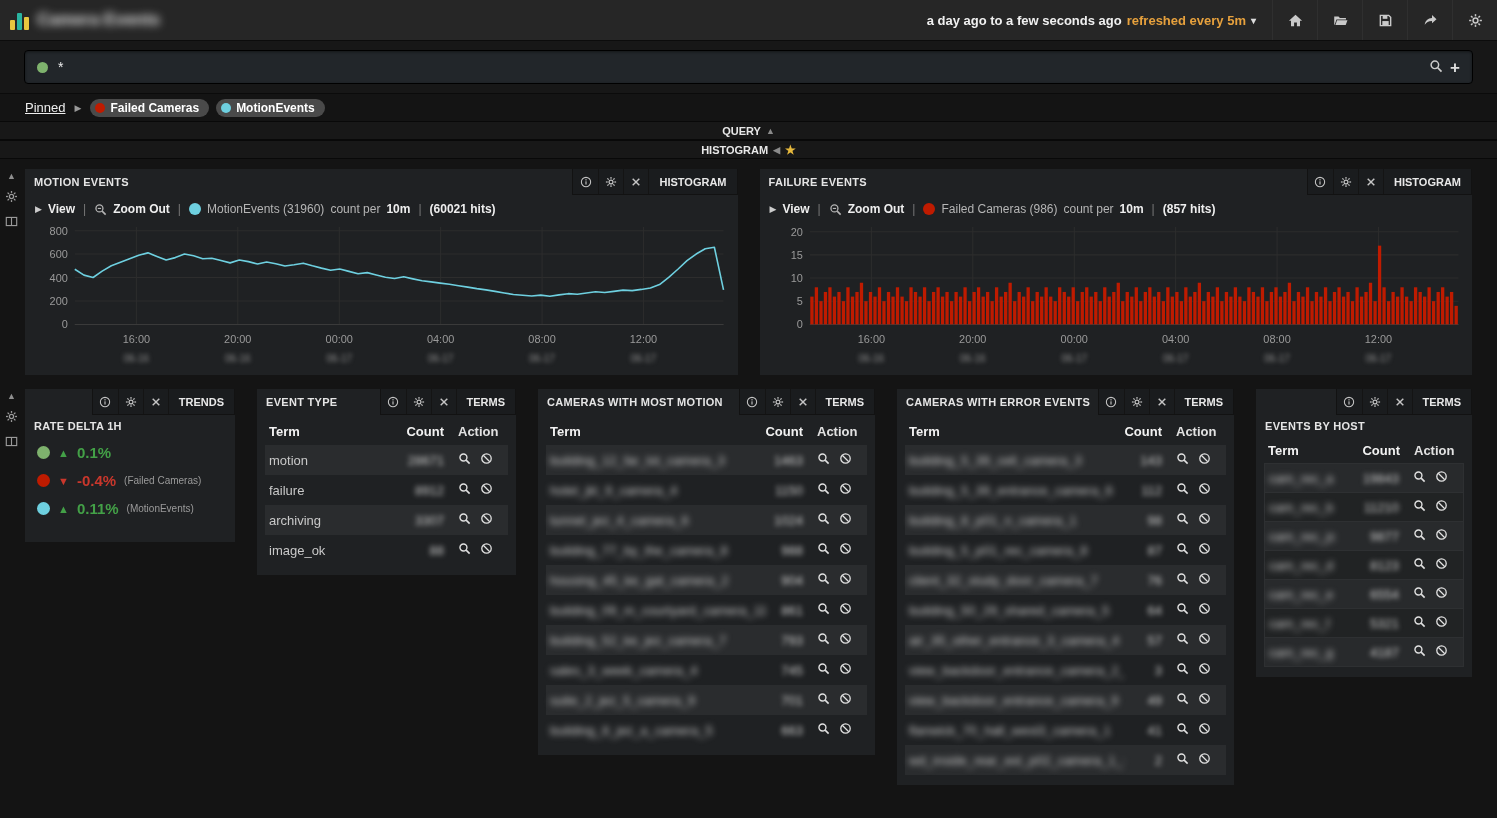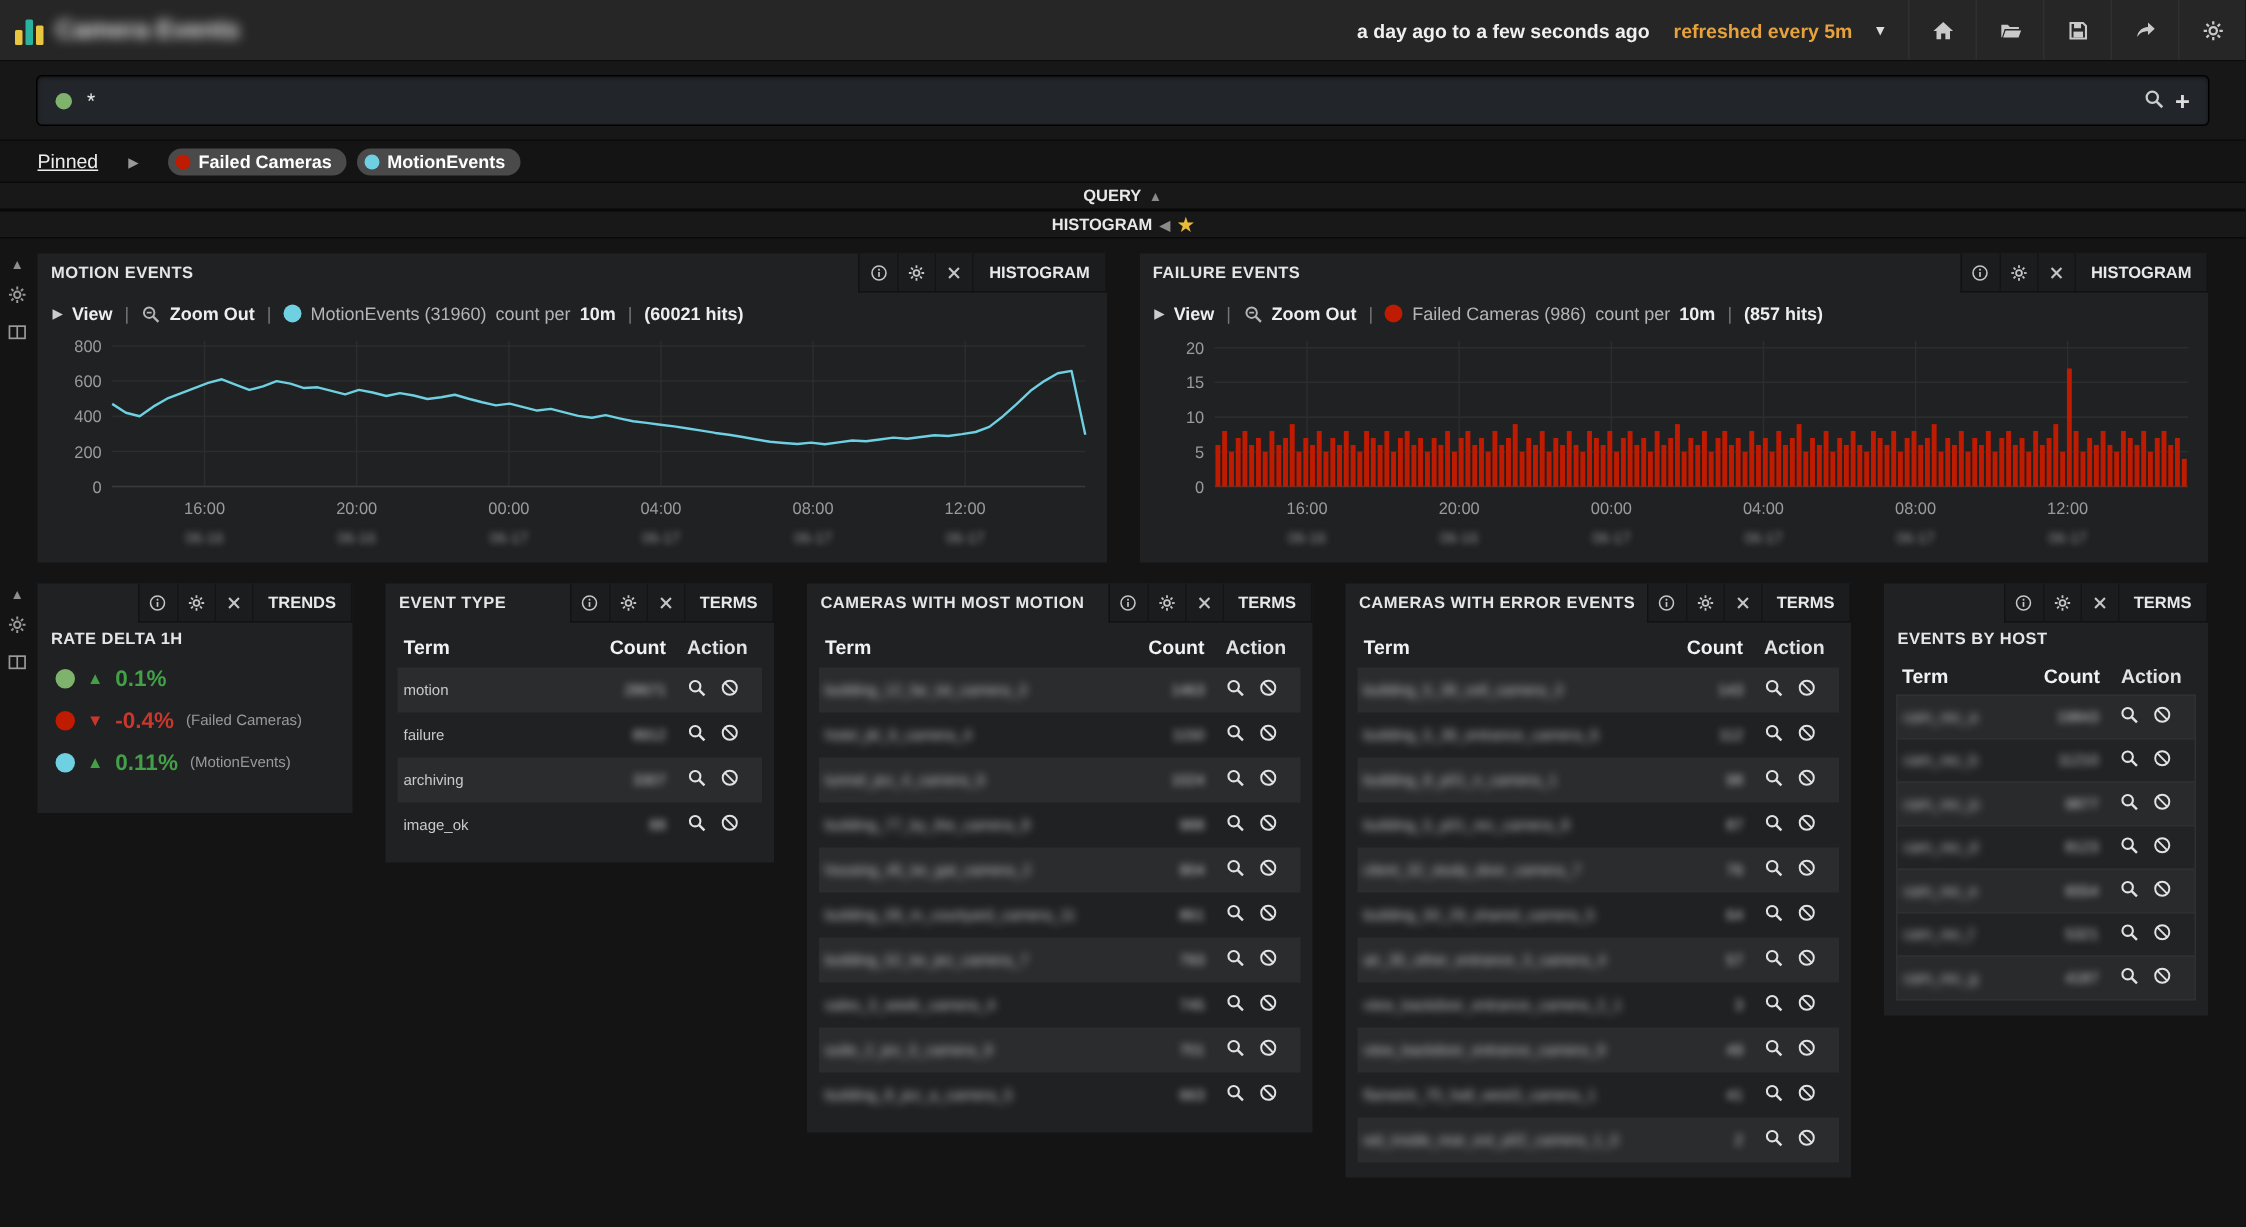--- a/index.html
+++ b/index.html
@@ -12,37 +12,37 @@
   
   .navbar{height:41px;background:#262626;display:flex;align-items:center;padding-left:10px;border-bottom:1px solid #0c0c0c}
   .brand{display:flex;align-items:center;gap:8px}
   .logo{display:inline-flex;align-items:flex-end;gap:2px;height:19px}
   .logo i{display:block;width:5px;border-radius:1px}
   .logo .b1{height:10px;background:#e8c63f}
   .logo .b2{height:17px;background:#2ab4a0}
   .logo .b3{height:13px;background:#e8c63f}
   .nav-title{font-size:17px;font-weight:bold;color:#e8e8e8;filter:blur(4px)}
   .nav-right{margin-left:auto;display:flex;align-items:center;height:100%}
-  .timerange{font-size:13px;font-weight:bold;color:#f0f0f0;margin-right:16px;display:flex;align-items:center;gap:16px;white-space:nowrap}
+  .timerange{font-size:13px;font-weight:bold;color:#f0f0f0;margin-right:16px;display:flex;align-items:center;gap:5px;white-space:nowrap}
   .orange{color:#e7a13d}
   .tr-caret{color:#ddd;font-size:10px}
   .navbtn{width:45px;height:100%;display:flex;align-items:center;justify-content:center;border-left:1px solid #2f2f2f;color:#c9c9c9}
   .navbtn svg{width:15px;height:15px}
 
   
   .querybar{padding:9px 24px;background:#171717;border-bottom:1px solid #0b0b0b}
   .querybox{height:34px;background:#22262a;border:1px solid #000;border-radius:4px;display:flex;align-items:center;padding:0 12px;box-shadow:inset 0 1px 3px rgba(0,0,0,.45)}
   .qdot{width:11px;height:11px;border-radius:50%;margin-right:10px;flex:none}
   .querybox input{flex:1;background:transparent;border:none;outline:none;color:#eee;font-size:14px;font-family:inherit}
   .qicons{display:flex;align-items:center;gap:7px;color:#ccc}
   .qicons svg{width:14px;height:14px}
   .qplus{font-size:17px;font-weight:bold;color:#ddd;line-height:1}
 
   
-  .pinnedrow{display:flex;align-items:center;gap:20px;padding:5px 25px;height:27px}
+  .pinnedrow{display:flex;align-items:center;gap:9px;padding:5px 25px;height:27px}
   .pinned-label{color:#eee;text-decoration:underline;font-size:13px}
   .pincaret{color:#999;font-size:9px}
   .badge{display:inline-flex;align-items:center;gap:5px;background:#4a4a4a;border-radius:10px;padding:2px 10px 2px 5px;font-size:12px;font-weight:bold;color:#fff}
   .badge .dot{width:10px;height:10px;border-radius:50%;flex:none}
 
   
   .secrow{height:19px;display:flex;align-items:center;justify-content:center;gap:5px;font-size:11px;font-weight:bold;color:#e8e8e8;background:#181818;border-top:1px solid #090909;border-bottom:1px solid #090909}
   .secrow .c{color:#8a8a8a;font-size:9px}
   .star{color:#e7b93d;font-size:12px}
 
@@ -79,21 +79,21 @@
   .chart{padding:2px 8px 4px}
   .chart svg{display:block}
 
   
   .terms{padding:2px 8px 10px}
   .t-head{display:flex;font-size:13px;font-weight:bold;color:#f2f2f2;padding:7px 4px 6px}
   .t-term{flex:1;min-width:0;overflow:hidden;white-space:nowrap}
   .t-count{width:52px;text-align:right;padding-right:14px;flex:none}
   .t-act{width:46px;display:flex;gap:9px;align-items:center;flex:none;color:#e2e2e2}
   .t-act svg{width:13px;height:13px}
-  .t-row{display:flex;align-items:center;font-size:10px;padding:6px 4px;color:#c9c9c9;height:30px}
+  .t-row{display:flex;align-items:center;font-size:13px;padding:6px 4px;color:#c9c9c9;height:30px}
   .t-body .t-row:nth-child(odd){background:rgba(255,255,255,.05)}
   .p-host .t-row{border:1px solid #2e3032;margin-top:-1px;background:#212324}
   .p-host .t-body .t-row:nth-child(odd){background:#282a2c}
 
   
   .rate{padding:10px 12px 14px}
   .rrow{display:flex;align-items:center;gap:8px;margin-bottom:11px}
   .rdot{width:13px;height:13px;border-radius:50%;flex:none}
   .rtri{font-size:11px}
   .rval{font-size:15px;font-weight:bold}

